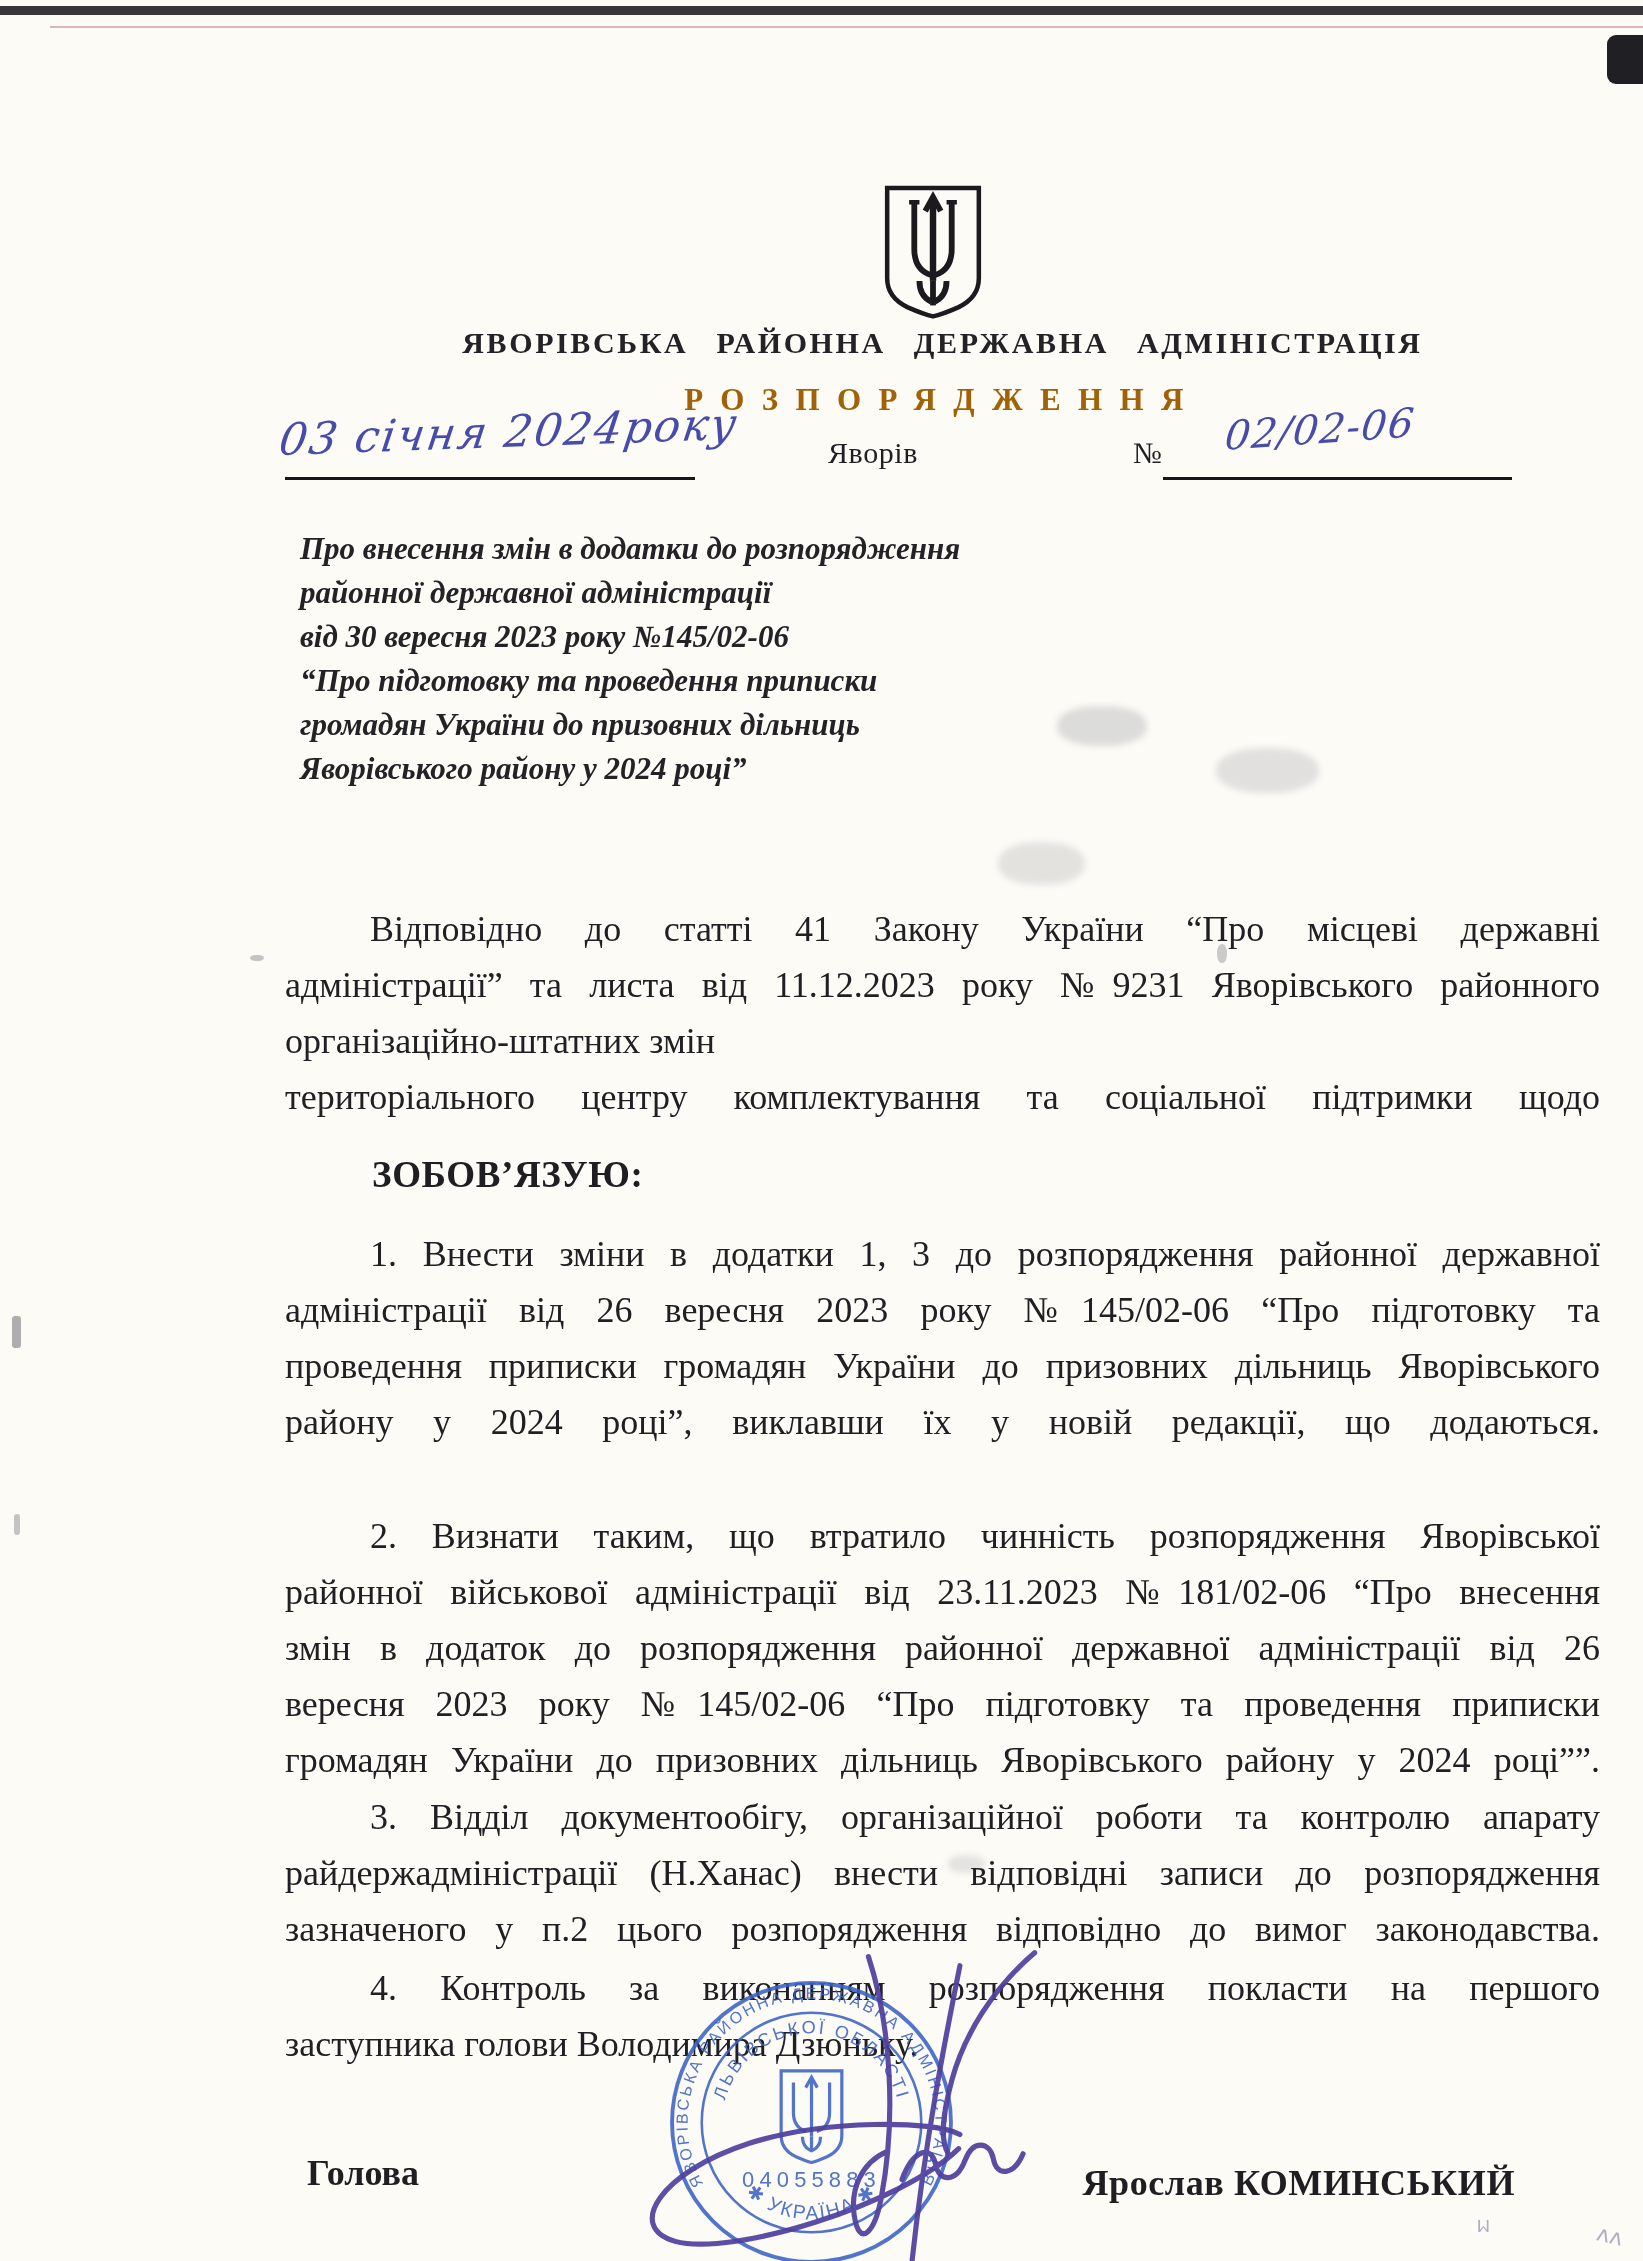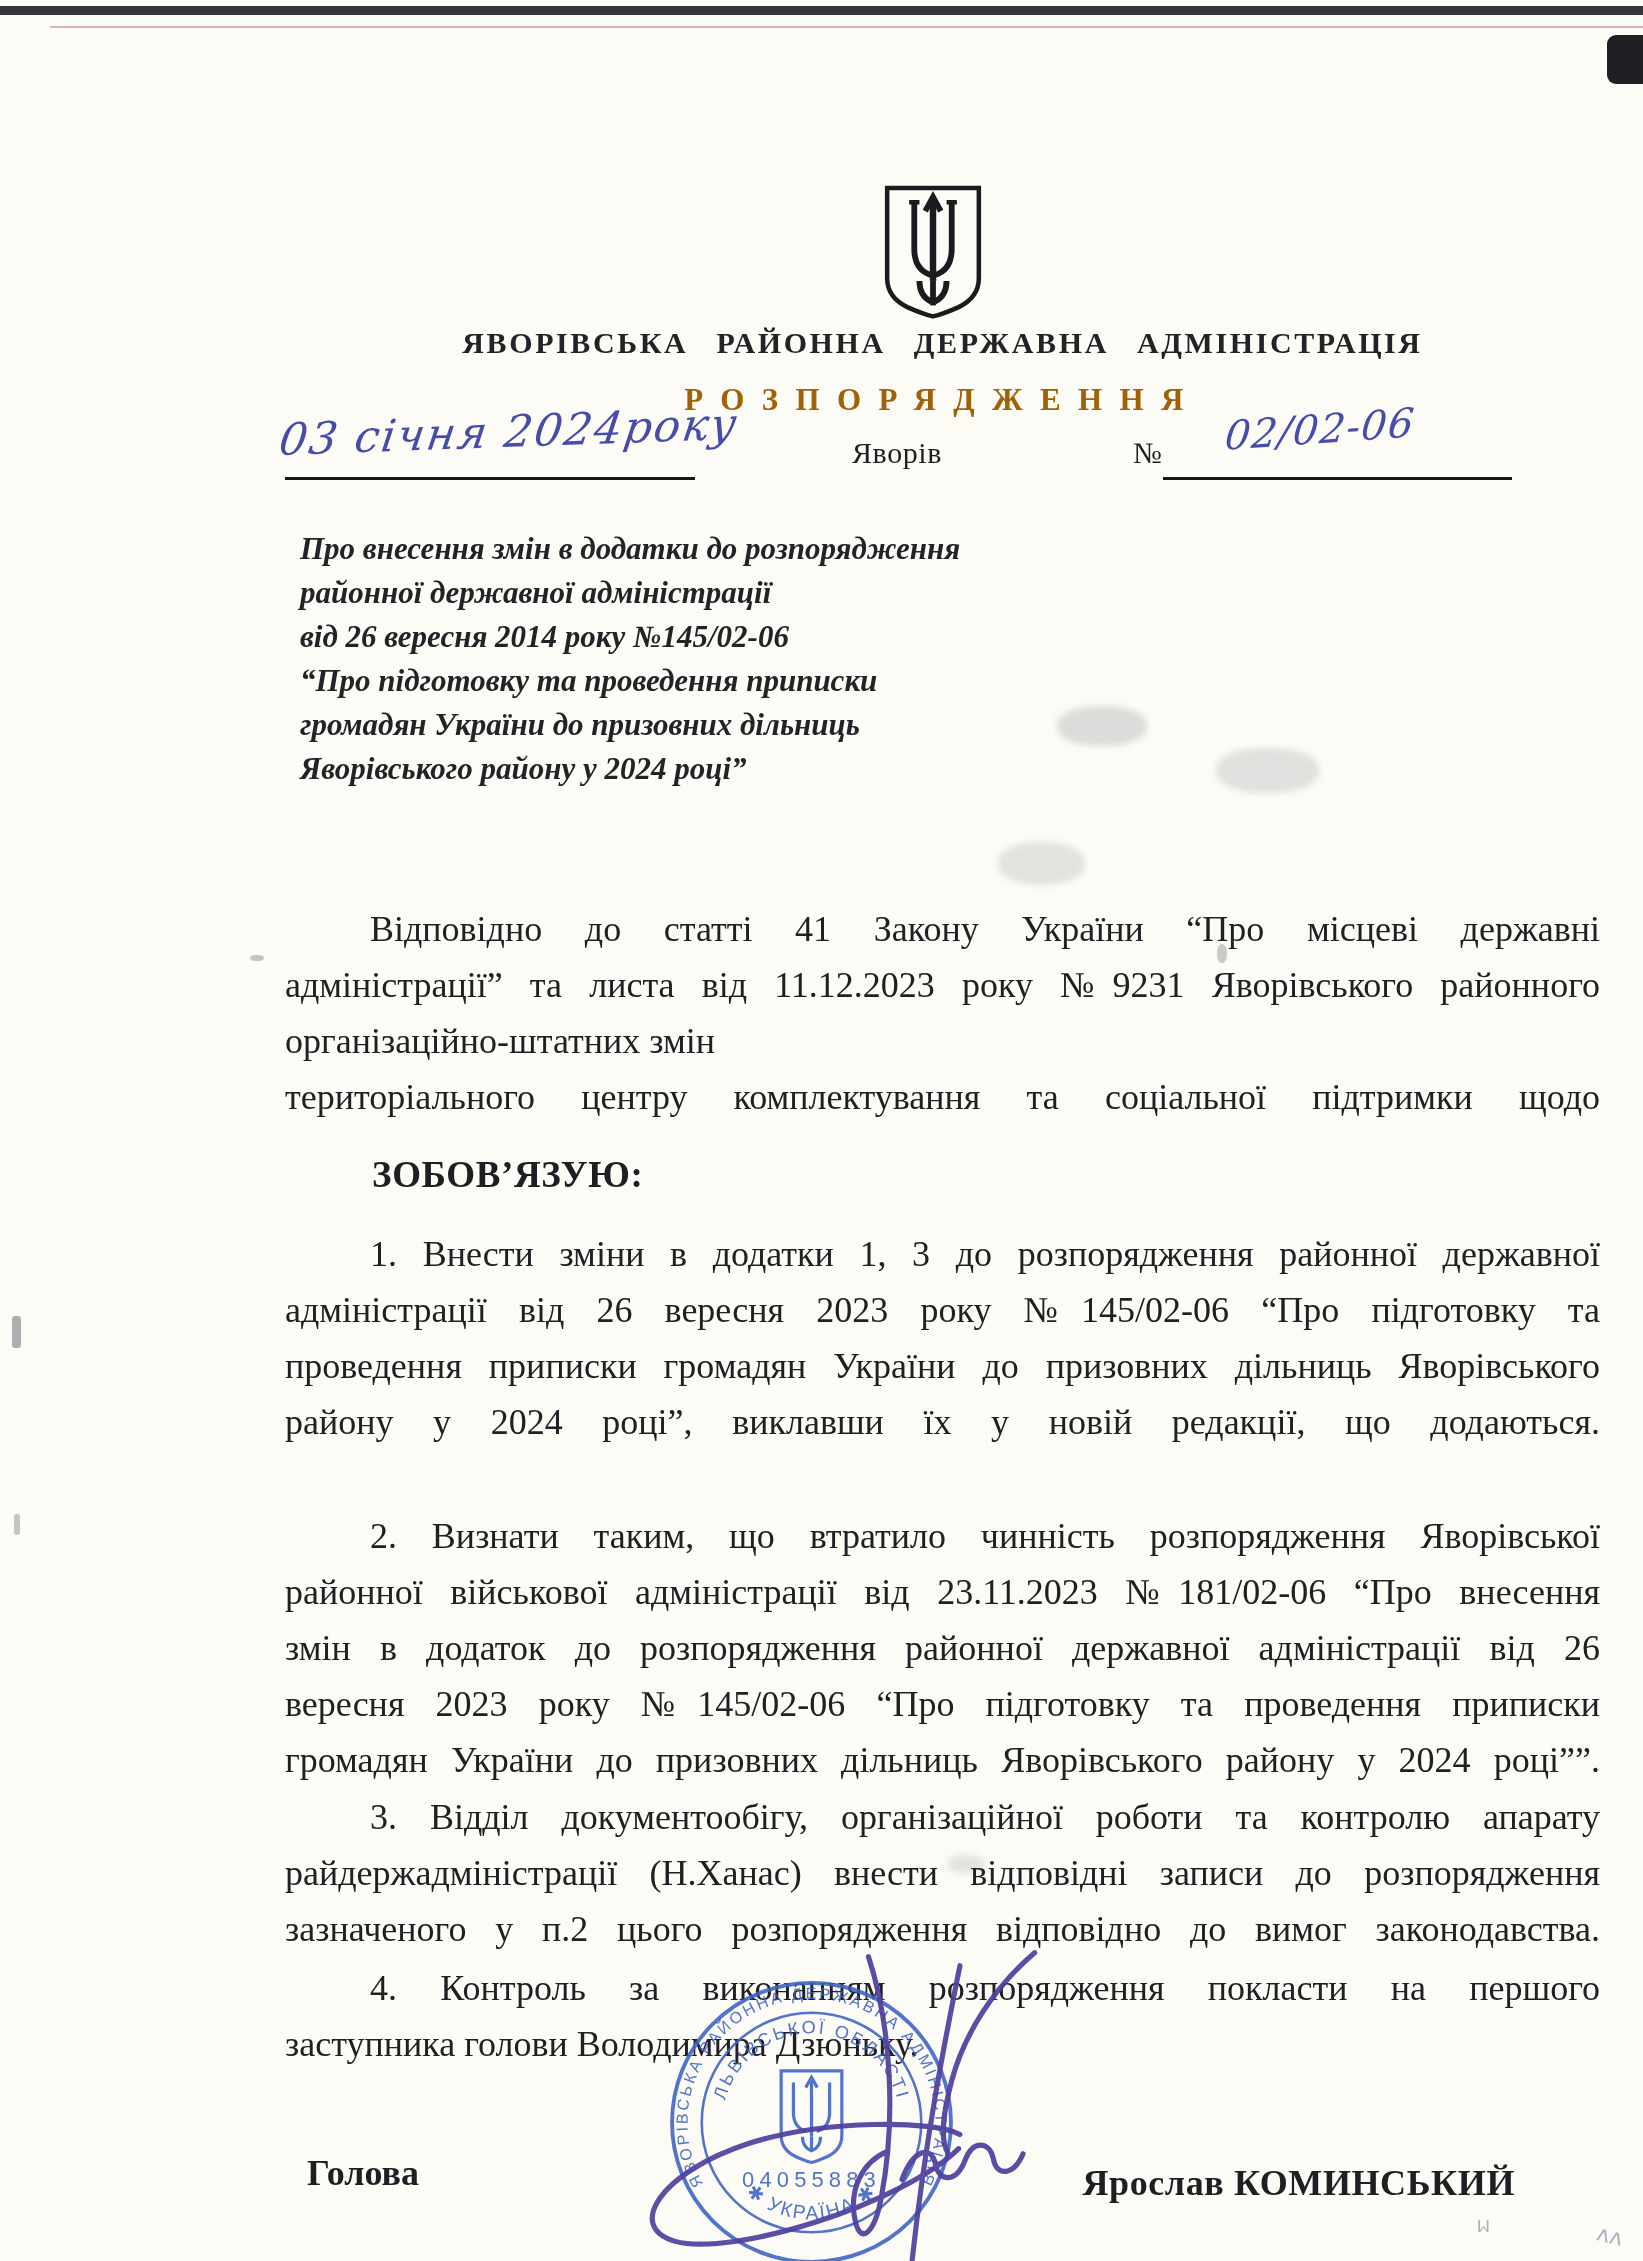--- a/index.html
+++ b/index.html
@@ -33,21 +33,21 @@
     font-family:"DejaVu Serif","Liberation Serif",serif;
     font-style:italic;color:#474cab;
   }
   .hw-date{left:276px;top:414px;font-size:44px;letter-spacing:1.9px;
     transform:rotate(-2deg) skewX(-10deg);transform-origin:left bottom;white-space:nowrap;}
   .hw-num{left:1225px;top:406px;font-size:40px;letter-spacing:1.3px;
     transform:rotate(-4deg) skewX(-10deg);white-space:nowrap;}
   .rule{background:#17171a;height:3.2px;}
   .rule-date{left:285px;top:477px;width:410px;}
   .rule-num{left:1163px;top:477px;width:349px;}
-  .city{left:828px;top:436px;font-size:30px;letter-spacing:0.6px;margin-left:24px;}
+  .city{left:828px;top:436px;font-size:30px;letter-spacing:0.6px;}
   .numsign{left:1133px;top:436px;font-size:30px;}
   
   .subject{left:300px;top:527px;width:902px;font-size:31px;font-weight:700;
     font-style:italic;line-height:44px;color:#232327;}
   
   .para{left:285px;width:1315px;font-size:36px;line-height:56px;color:#202024;}
   .jline{text-align:justify;text-align-last:justify;}
   .lline{text-align-last:left;}
   .ind{text-indent:85px;}
   .intro{top:901px;}
@@ -104,21 +104,21 @@
   <div class="abs hw hw-date">03 січня 2024року</div>
   <div class="abs rule rule-date"></div>
   <div class="abs city">Яворів</div>
   <div class="abs numsign">№</div>
   <div class="abs rule rule-num"></div>
   <div class="abs hw hw-num">02/02-06</div>
 
   <div class="abs subject">
     <div>Про внесення змін в додатки до розпорядження</div>
     <div>районної державної адміністрації</div>
-    <div>від 26 вересня 2014 року №145/02-06</div>
+    <div>від 30 вересня 2023 року №145/02-06</div>
     <div>“Про підготовку та проведення приписки</div>
     <div>громадян України до призовних дільниць</div>
     <div>Яворівського району у 2024 році”</div>
   </div>
 
   <div class="abs para intro">
     <div class="jline ind">Відповідно до статті 41 Закону України “Про місцеві державні</div>
     <div class="jline">адміністрації” та листа від 11.12.2023 року №9231 Яворівського районного</div>
     <div class="jline lline">організаційно-штатних змін</div>
     <div class="jline">територіального центру комплектування та соціальної підтримки щодо</div>

